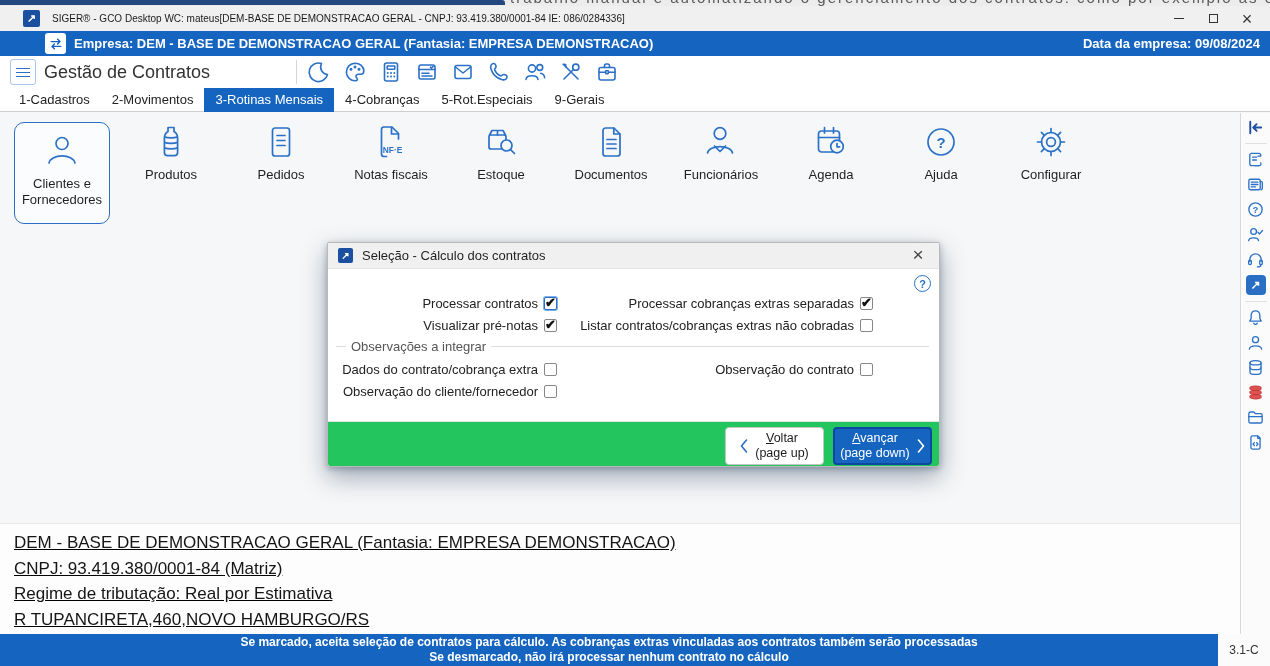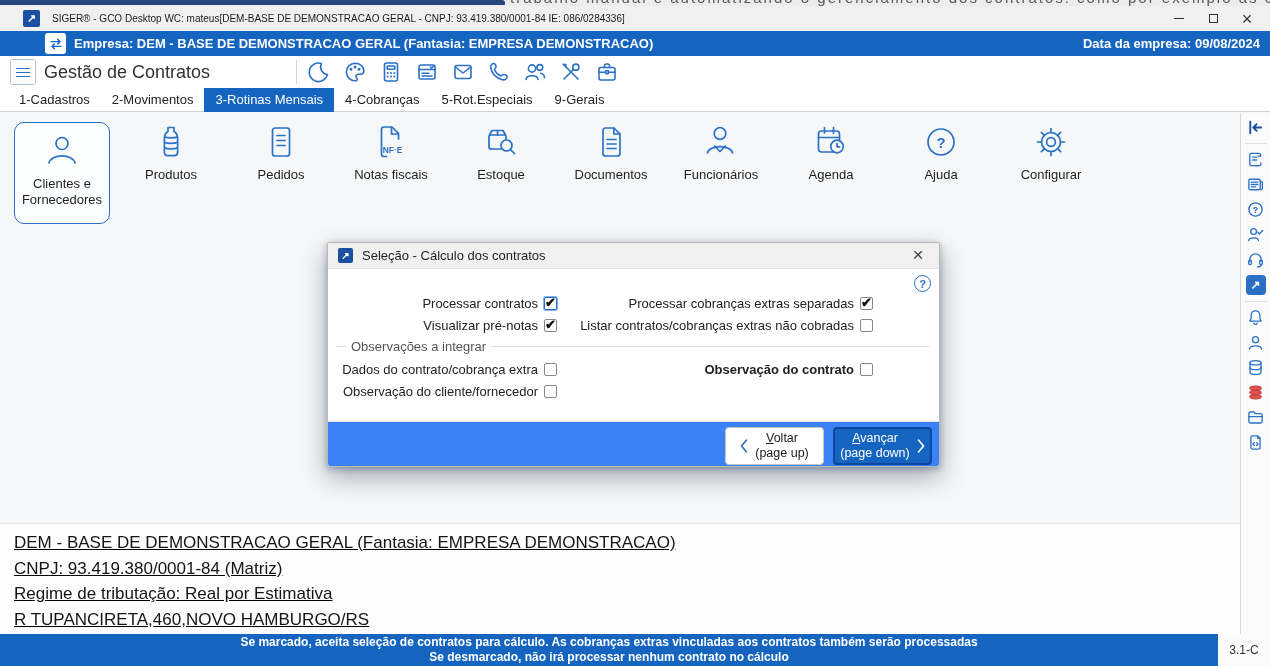--- a/index.html
+++ b/index.html
@@ -63,21 +63,21 @@
   .field { position:absolute; height:16px; display:flex; align-items:center; gap:6px; }
   .field .flabel { font-size:13px; color:#222; white-space:nowrap; }
   .cb { position:relative; width:13px; height:13px; border:1px solid #878787; border-radius:2px; background:#fff; flex:0 0 13px; }
   .cb.focused { border-color:#2a6fc4; box-shadow:0 0 0 1px #7fb0e8; }
   .cb.checked::before { content:"✔"; position:absolute; left:0px; top:-3px; font-size:13px; font-weight:bold; color:#111; }
   .group-legend { position:absolute; top:96px; left:8px; right:10px; display:flex; align-items:center; }
   .gl-line { height:0; border-top:1px solid #dcdcdc; }
   .gl-line.short { width:10px; }
   .gl-line.long { flex:1; }
   .gl-text { padding:0 5px; font-size:13px; color:#555; white-space:nowrap; }
-  .dlg-footer { position:absolute; top:178px; left:0; right:0; bottom:0; border-top:1px solid #e3e3e3; border-radius:0 0 2px 2px; background:#3b82f6; }
+  .dlg-footer { position:absolute; top:178px; left:0; right:0; bottom:0; border-top:1px solid #e3e3e3; border-radius:0 0 2px 2px; background:#22c55e; }
   .btn { position:absolute; top:5px; width:99px; height:38px; border-radius:4px; display:flex; align-items:center; justify-content:center; gap:7px; font-size:12.5px; }
   .btn .btxt { text-align:center; line-height:15px; white-space:nowrap; }
   .btn-back { left:397px; background:#fff; border:1px solid #c6c6c6; color:#1b1b1b; }
   .btn-next { left:505px; background:#1565c0; border:2px solid #0d47a1; color:#fff; }
   .u { text-decoration:underline; }
 
   
   .info { position:absolute; top:523px; left:0; width:1240px; height:111px; background:#fdfdfd; border-top:1px solid #e8e8e8; padding:6px 0 0 14px;text-decoration:underline; }
   .info .iline { font-size:17px; color:#151515; line-height:25.5px; white-space:nowrap; }
 
@@ -410,21 +410,21 @@
   <div class="group-legend">
     <span class="gl-line short"></span>
     <span class="gl-text">Observações a integrar</span>
     <span class="gl-line long"></span>
   </div>
 
   <div class="field" style="top:118px; right:382px;">
     <span class="flabel">Dados do contrato/cobrança extra</span>
     <span class="cb"></span>
   </div>
-  <div class="field" style="top:118px; right:66px;font-weight:bold;">
+  <div class="field" style="top:118px; right:66px;">
     <span class="flabel">Observação do contrato</span>
     <span class="cb"></span>
   </div>
   <div class="field" style="top:140px; right:382px;">
     <span class="flabel">Observação do cliente/fornecedor</span>
     <span class="cb"></span>
   </div>
 
   <div class="dlg-footer">
     <div class="btn btn-back">

